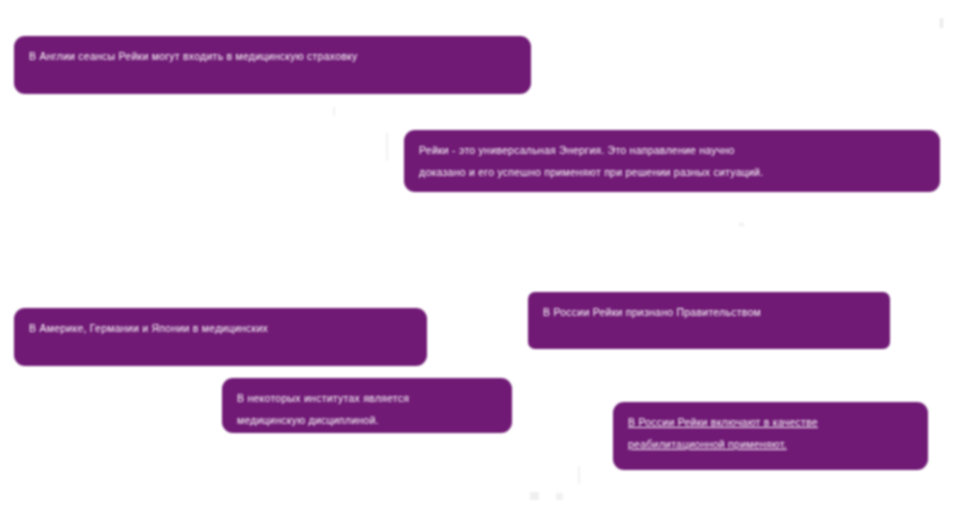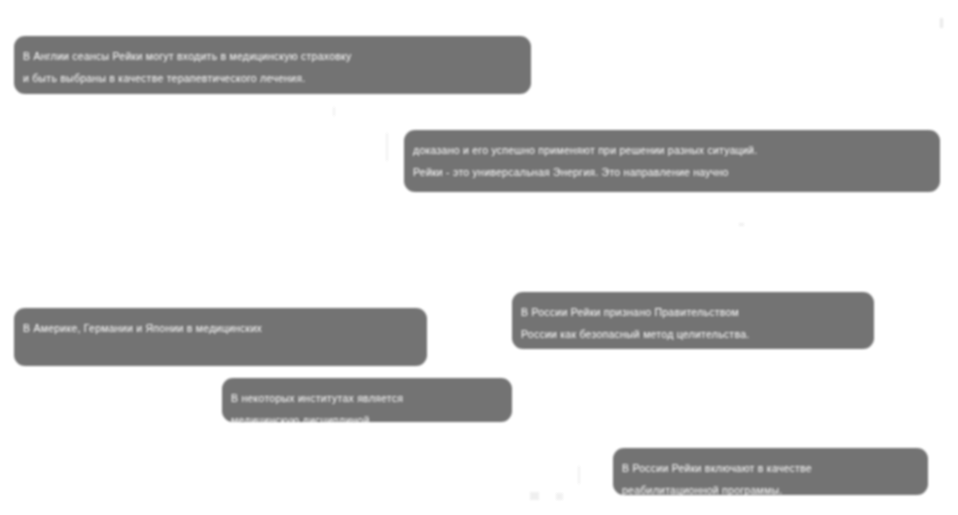--- a/index.html
+++ b/index.html
@@ -18,45 +18,45 @@
   #canvas {
     position: relative;
     width: 958px;
     height: 515px;
     background: #ffffff;
   }
 
   .card {
     position: absolute;
     box-sizing: border-box;
-    background: #737373;
+    background: #701a75;
     border-radius: 11px;
     color: #ffffff;
     font-size: 10.5px;
     line-height: 22px;
     letter-spacing: 0.25px;
-    padding: 9px 16px 9px 9px;
+    padding: 9px 16px 9px 15px;
     
     filter: blur(0.9px);
     -webkit-filter: blur(0.9px);
     text-rendering: optimizeLegibility;
   }
 
   .card .line {
     display: block;
     white-space: nowrap;
   }
 
   
   .card-1 { left: 14px;  top: 36px;  width: 517px; height: 58px; }
   .card-2 { left: 404px; top: 130px; width: 536px; height: 62px; }
   .card-3 { left: 14px;  top: 308px; width: 413px; height: 58px; }
-  .card-4 { left: 512px; top: 292px; width: 362px; height: 57px; }
-  .card-5 { left: 222px; top: 378px; width: 290px; height: 44px; }
-  .card-6 { left: 613px; top: 448px; width: 315px; height: 47px; }
+  .card-4 { left: 528px; top: 292px; width: 362px; height: 57px; border-radius: 7px; }
+  .card-5 { left: 222px; top: 378px; width: 290px; height: 55px; }
+  .card-6 { left: 613px; top: 402px; width: 315px; height: 68px; text-decoration: underline; }
 
   
   .artifact {
     position: absolute;
     background: #d9d9d9;
     opacity: 0.55;
     filter: blur(1.1px);
     -webkit-filter: blur(1.1px);
   }
   .artifact-a { left: 940px; top: 18px;  width: 3px;  height: 10px; }
@@ -67,45 +67,43 @@
   .artifact-f { left: 530px; top: 492px; width: 9px;  height: 8px;  opacity: .4; }
   .artifact-g { left: 556px; top: 493px; width: 7px;  height: 7px;  opacity: .35; }
 </style>
 </head>
 <body>
 
 <div id="canvas">
 
   <div class="card card-1">
     <span class="line">В Англии сеансы Рейки могут входить в медицинскую страховку</span>
-    <span class="line">и быть выбраны в качестве терапевтического лечения.</span>
   </div>
 
   <div class="card card-2">
+    <span class="line">Рейки - это универсальная Энергия. Это направление научно</span>
     <span class="line">доказано и его успешно применяют при решении разных ситуаций.</span>
-    <span class="line">Рейки - это универсальная Энергия. Это направление научно</span>
   </div>
 
   <div class="card card-3">
     <span class="line">В Америке, Германии и Японии в медицинских</span>
   </div>
 
   <div class="card card-4">
     <span class="line">В России Рейки признано Правительством</span>
-    <span class="line">России как безопасный метод целительства.</span>
   </div>
 
   <div class="card card-5">
     <span class="line">В некоторых институтах является</span>
     <span class="line">медицинскую дисциплиной.</span>
   </div>
 
   <div class="card card-6">
     <span class="line">В России Рейки включают в качестве</span>
-    <span class="line">реабилитационной программы.</span>
+    <span class="line">реабилитационной применяют.</span>
   </div>
 
   <div class="artifact artifact-a"></div>
   <div class="artifact artifact-b"></div>
   <div class="artifact artifact-c"></div>
   <div class="artifact artifact-d"></div>
   <div class="artifact artifact-e"></div>
   <div class="artifact artifact-f"></div>
   <div class="artifact artifact-g"></div>
 

